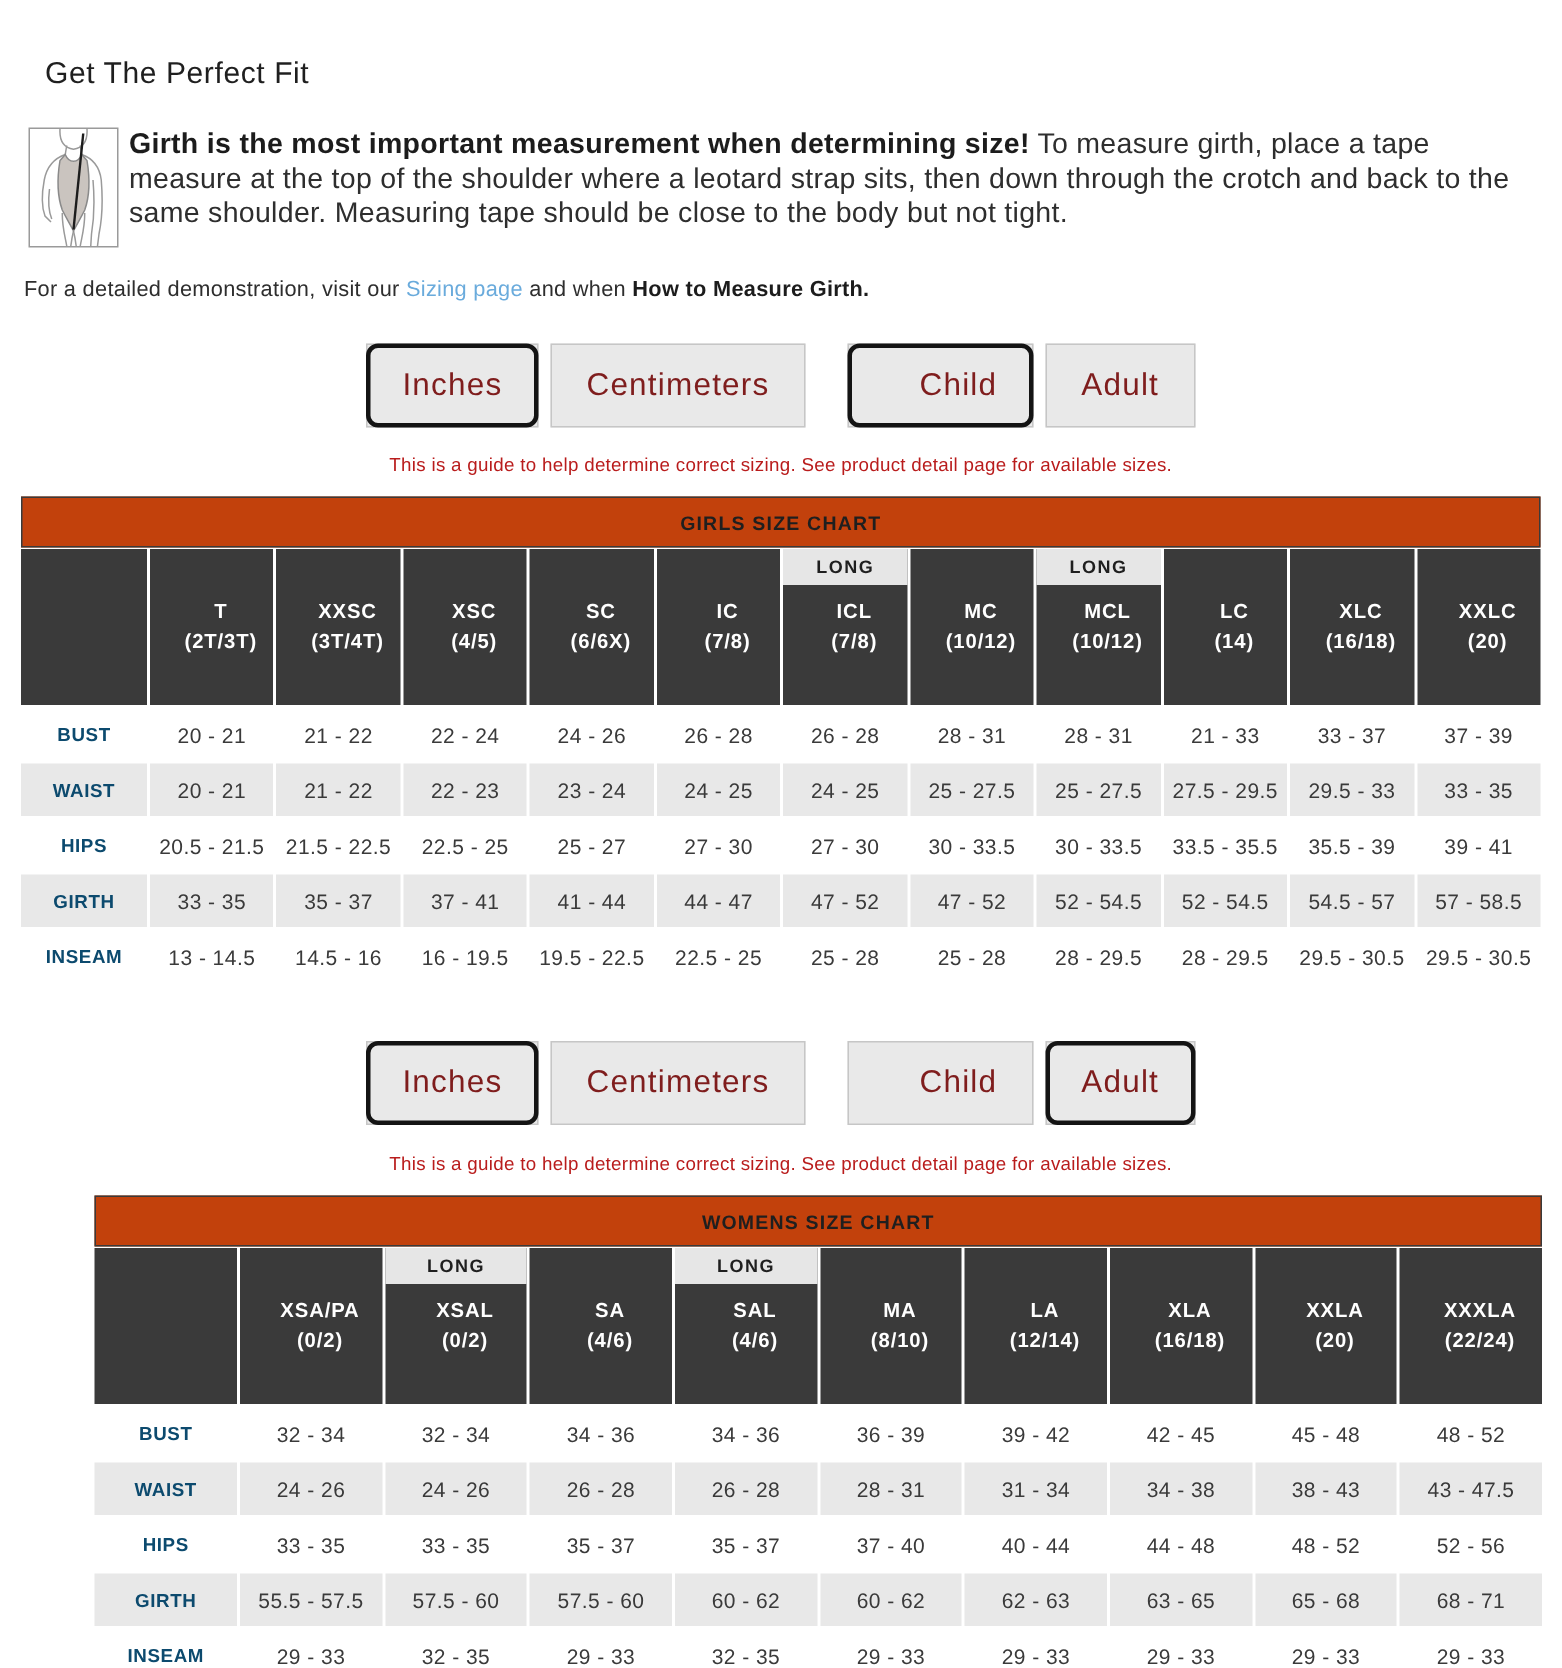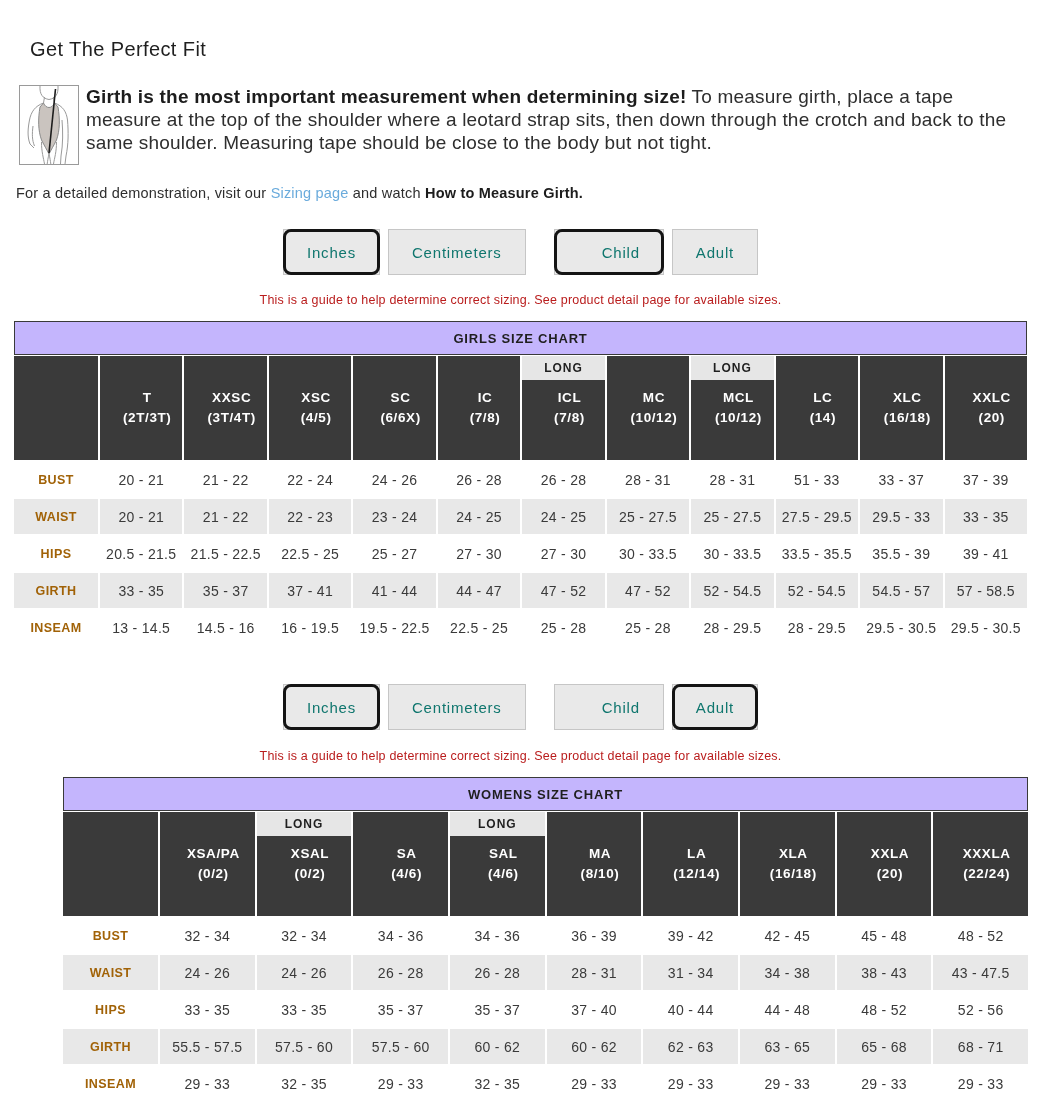--- a/index.html
+++ b/index.html
@@ -57,28 +57,28 @@
 
   .toggle-row {
     display: flex;
     justify-content: center;
     align-items: center;
   }
   .toggle-row.first { margin-top: 26px; }
   .toggle-row.second { margin-top: 39px; }
   .btn {
     position: relative;
-    height: 46px;
+    height: 56px;
     padding: 0 23px;
     background: #e9e9e9;
     border: 1px solid #c6c6c6;
     font-family: inherit;
-    font-size: 15px;
+    font-size: 21px;
     letter-spacing: 0.8px;
-    color: #0f766e;
+    color: #7f1d1d;
     cursor: pointer;
   }
   .btn + .btn { margin-left: 8px; }
   .btn.group-gap { margin-left: 28px; padding-left: 47px; }
   .btn.selected::after {
     content: "";
     position: absolute;
     inset: -1px;
     border: 3px solid #141414;
     border-radius: 8px;
@@ -93,21 +93,21 @@
     letter-spacing: 0.2px;
   }
   .sizing-note.second { margin-top: 19px; }
 
   .chart { margin-top: 14px; }
   .chart.girls { margin-left: 14px; margin-right: 14px; }
   .chart.womens { margin-left: 63px; margin-right: 13px; }
 
   .chart-title-bar {
     height: 34px;
-    background: #c4b5fd;
+    background: #c2410c;
     border: 1px solid #3a3a3a;
     display: flex;
     align-items: center;
     justify-content: center;
     font-size: 13px;
     font-weight: 700;
     color: #1f1f1f;
     letter-spacing: 0.8px;
     margin-bottom: 1px;
   }
@@ -159,21 +159,21 @@
     justify-content: center;
     font-size: 14px;
     color: #3a3a3a;
     letter-spacing: 0.3px;
     white-space: nowrap;
   }
   .dcell.shaded { background: #e8e8e8; }
   .dcell.rlabel {
     font-weight: 700;
     font-size: 12.5px;
-    color: #a16207;
+    color: #0c4a6e;
     letter-spacing: 0.4px;
   }
 </style>
 </head>
 <body>
 
 <div class="page">
 
   <h1 class="page-title">Get The Perfect Fit</h1>
 
@@ -193,21 +193,21 @@
           <path d="M29,68 C28,72 27.6,75 27.2,78"></path>
           <path d="M29,68 C30,72 30.4,75 30.8,78"></path>
         </g>
         <path d="M23.5,17 C26,23 32,23 34.5,17 L38,21 C40,33 40,44 36.5,54 C33.5,60 31,64 29,68 C27,64 24.5,60 21.5,54 C18,44 18,33 20,21 Z" fill="#cac4bf" stroke="#8a8a8a" stroke-width="1"></path>
         <path d="M35.5,3 L29,67" stroke="#1c1c1c" stroke-width="1.6" fill="none"></path>
       </svg>
     </div>
     <p class="intro-text"><strong>Girth is the most important measurement when determining size!</strong><span> To measure girth, place a tape measure at the top of the shoulder where a leotard strap sits, then down through the crotch and back to the same shoulder. Measuring tape should be close to the body but not tight.</span></p>
   </div>
 
-  <p class="demo-line"><span>For a detailed demonstration, visit our </span><a class="text-link">Sizing page</a><span> and watch </span><strong>How to Measure Girth.</strong></p>
+  <p class="demo-line"><span>For a detailed demonstration, visit our </span><a class="text-link">Sizing page</a><span> and when </span><strong>How to Measure Girth.</strong></p>
 
   <div class="toggle-row first">
     <button class="btn selected">Inches</button>
     <button class="btn">Centimeters</button>
     <button class="btn group-gap selected">Child</button>
     <button class="btn">Adult</button>
   </div>
 
   <p class="sizing-note">This is a guide to help determine correct sizing. See product detail page for available sizes.</p>
 
@@ -285,21 +285,21 @@
         </div>
         <div class="dcell rlabel">BUST</div>
         <div class="dcell">20 - 21</div>
         <div class="dcell">21 - 22</div>
         <div class="dcell">22 - 24</div>
         <div class="dcell">24 - 26</div>
         <div class="dcell">26 - 28</div>
         <div class="dcell">26 - 28</div>
         <div class="dcell">28 - 31</div>
         <div class="dcell">28 - 31</div>
-        <div class="dcell">51 - 33</div>
+        <div class="dcell">21 - 33</div>
         <div class="dcell">33 - 37</div>
         <div class="dcell">37 - 39</div>
         <div class="dcell rlabel shaded">WAIST</div>
         <div class="dcell shaded">20 - 21</div>
         <div class="dcell shaded">21 - 22</div>
         <div class="dcell shaded">22 - 23</div>
         <div class="dcell shaded">23 - 24</div>
         <div class="dcell shaded">24 - 25</div>
         <div class="dcell shaded">24 - 25</div>
         <div class="dcell shaded">25 - 27.5</div>

